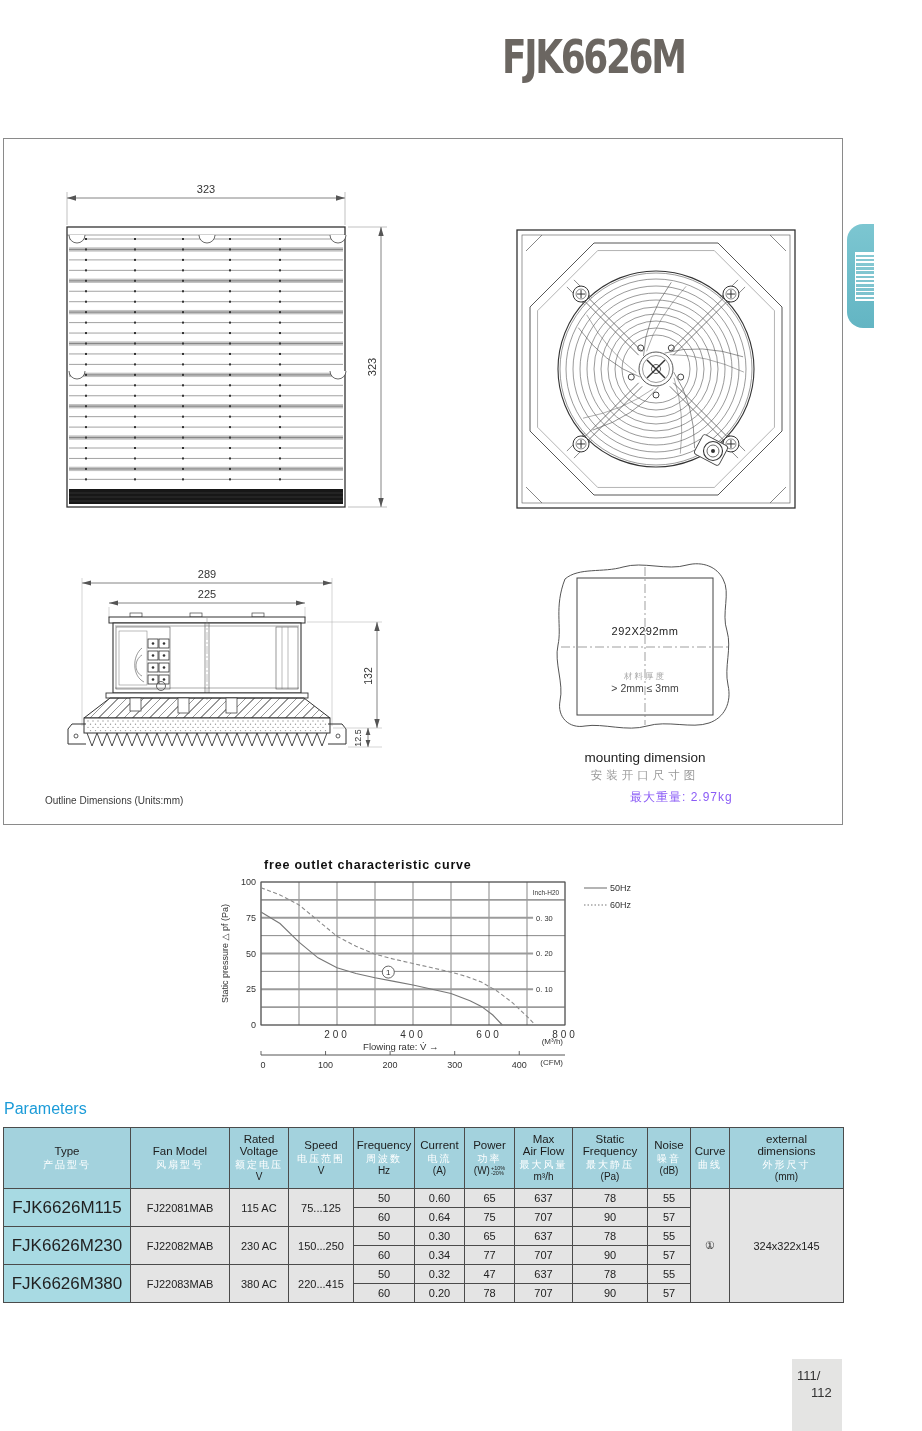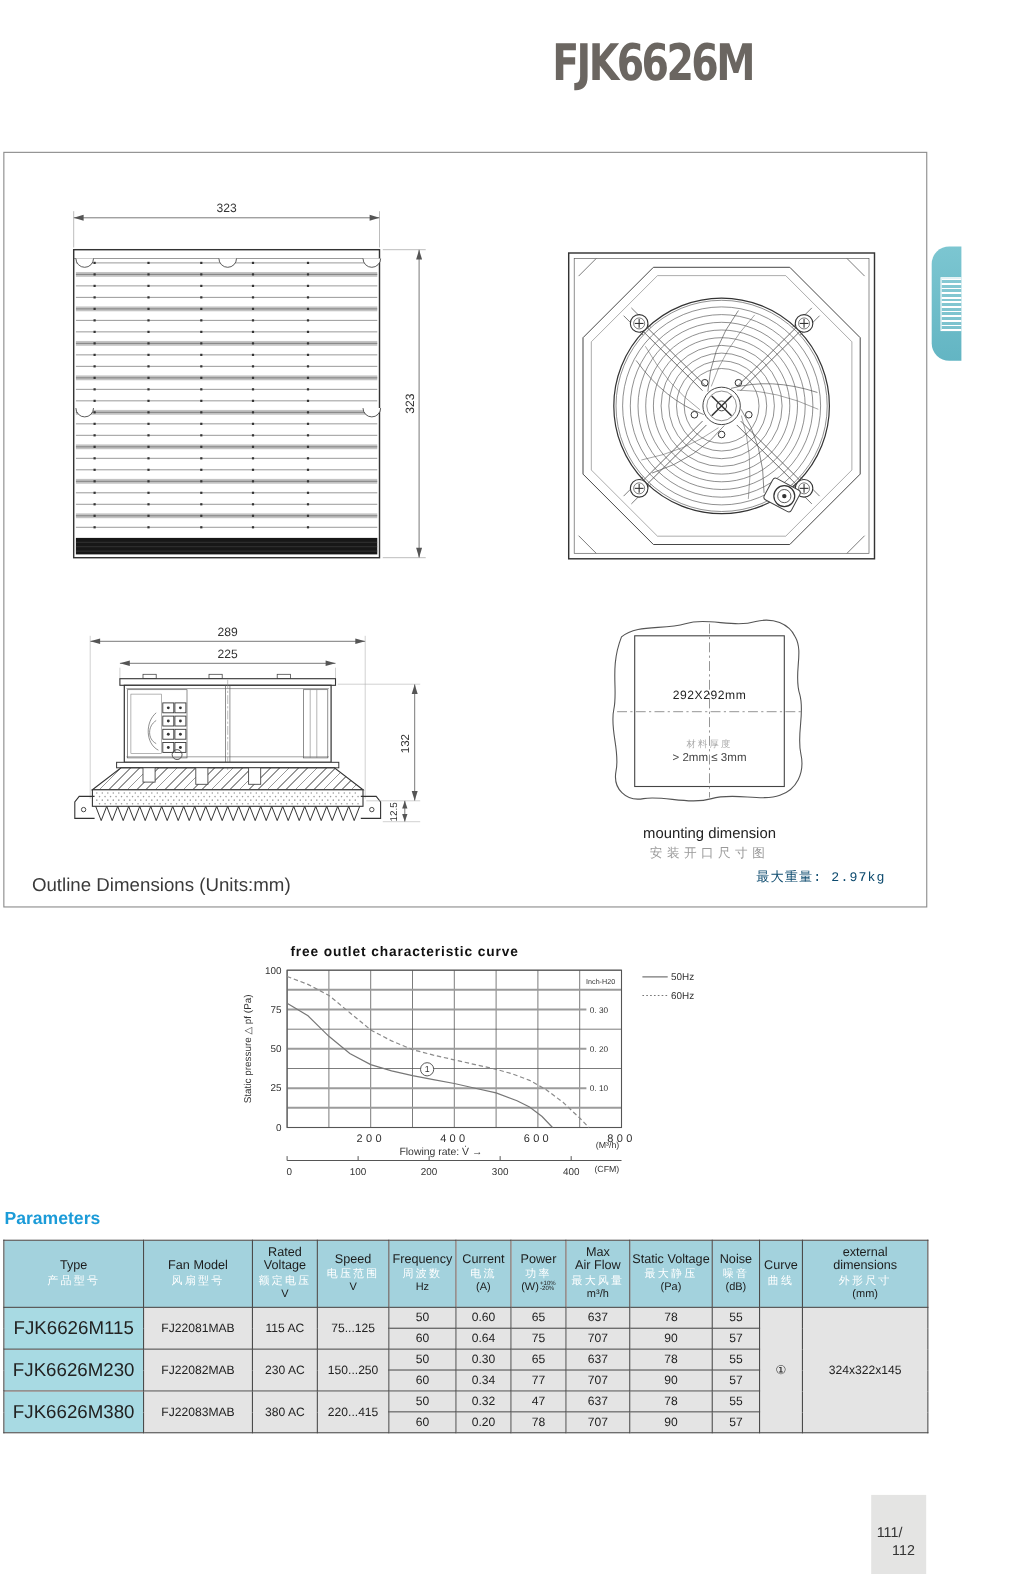--- a/index.html
+++ b/index.html
@@ -9,41 +9,41 @@
   .title{position:absolute;left:502px;top:30px;font-family:"DejaVu Sans",sans-serif;
          font-weight:bold;font-size:46px;letter-spacing:-3px;color:#6b6661;
          transform:scaleX(.78);transform-origin:0 0;white-space:nowrap}
   .panel{position:absolute;left:3px;top:138px;width:838px;height:685px;
          border:1.5px solid #8a8a8a;background:#fff}
   .side-tab{position:absolute;left:847px;top:224px;width:75px;height:104px;
             border-radius:16px 0 0 16px;
             background:linear-gradient(180deg,#7cc6d1,#63b5c3)}
   .side-tab .licon{position:absolute;left:8px;top:28px;width:45px;height:47px;
             border:1px solid #fff;background:repeating-linear-gradient(180deg,#fff 0 1.6px,rgba(255,255,255,.12) 1.6px 4.2px)}
-  .note{position:absolute;left:29px;top:795px;font-size:17px;color:#3a3a3a}
-  .weight{position:absolute;left:630px;top:789px;width:175px;text-align:right;
-          font-family:Liberation Mono, monospace;font-size:12px;color:#0c4a6e;letter-spacing:1px}
+  .note{position:absolute;left:45px;top:795px;font-size:10px;color:#3a3a3a}
+  .weight{position:absolute;left:630px;top:789px;width:175px;
+          font-family:Liberation Sans, sans-serif;font-size:12px;color:#8b5cf6;letter-spacing:1px}
   .hatch{position:absolute;left:84px;top:698px;width:246px;height:20px;
          clip-path:polygon(26px 0,220px 0,246px 20px,0 20px);
          background:repeating-linear-gradient(135deg,#999 0 1px,transparent 1px 6px)}
-  .params-h{position:absolute;left:4px;top:1100px;font-size:16px;font-weight:bold;color:#1b9bd8}
+  .params-h{position:absolute;left:4px;top:1100px;font-size:16px;font-weight:normal;color:#1b9bd8}
   table.params{border-collapse:collapse;table-layout:fixed;position:absolute;left:3px;top:1127px;
          width:840px;font-family:"Liberation Sans",sans-serif}
   table.params th,table.params td{border:1px solid #4b4b4b;text-align:center;padding:0;overflow:hidden}
   table.params thead th{background:#a3d2dd;height:60px;font-weight:normal;vertical-align:middle}
   table.params td{background:#e4e4e4;height:18px;font-size:11px;color:#222}
   table.params td.type-cell{background:#a8dae3;font-size:17px}
   .en{display:block;font-size:11.5px;line-height:1.1;white-space:pre-line;color:#1c1c1c}
   .zh{display:block;font-size:10px;color:#fff;letter-spacing:2px;line-height:1.35}
   .unit{display:block;font-size:10px;color:#1c1c1c;line-height:1.2}
   .tol{display:inline-block;vertical-align:middle;margin-left:1px;line-height:.95;text-align:left}
   .tol i{display:block;font-style:normal;font-size:5.5px;letter-spacing:0;color:#1c1c1c}
   .pagebox{position:absolute;left:792px;top:1359px;width:50px;height:72px;background:#e4e4e3;
            font-size:13px;color:#333}
-  .pagebox .l1{padding:26px 0 0 5px}
+  .pagebox .l1{padding:9px 0 0 5px}
   .pagebox .l2{padding:2px 0 0 19px}
   svg text{font-family:"Liberation Sans",sans-serif}
 </style>
 </head>
 <body>
 
 <div class="page">
 
   <div class="title">FJK6626M</div>
 
@@ -700,21 +700,21 @@
             <span class="zh">功率</span>
             <span class="unit"><span>(W)</span><span class="tol"><i>+10%</i><i>-20%</i></span></span>
           </th>
         <th>
             <span class="en">Max
 Air Flow</span>
             <span class="zh">最大风量</span>
             <span class="unit">m³/h</span>
           </th>
         <th>
-            <span class="en">Static Voltage</span>
+            <span class="en">Static Frequency</span>
             <span class="zh">最大静压</span>
             <span class="unit">(Pa)</span>
           </th>
         <th>
             <span class="en">Noise</span>
             <span class="zh">噪音</span>
             <span class="unit">(dB)</span>
           </th>
         <th>
             <span class="en">Curve</span>

